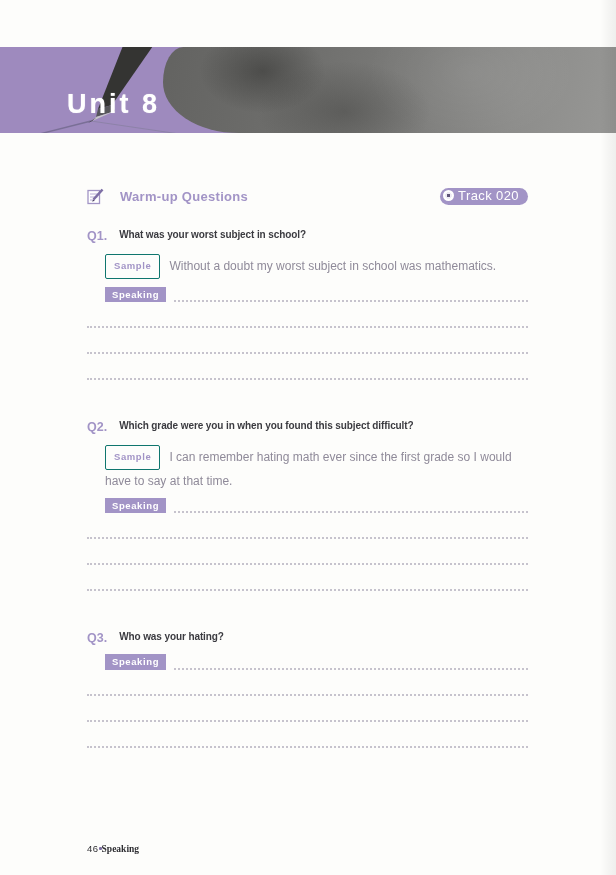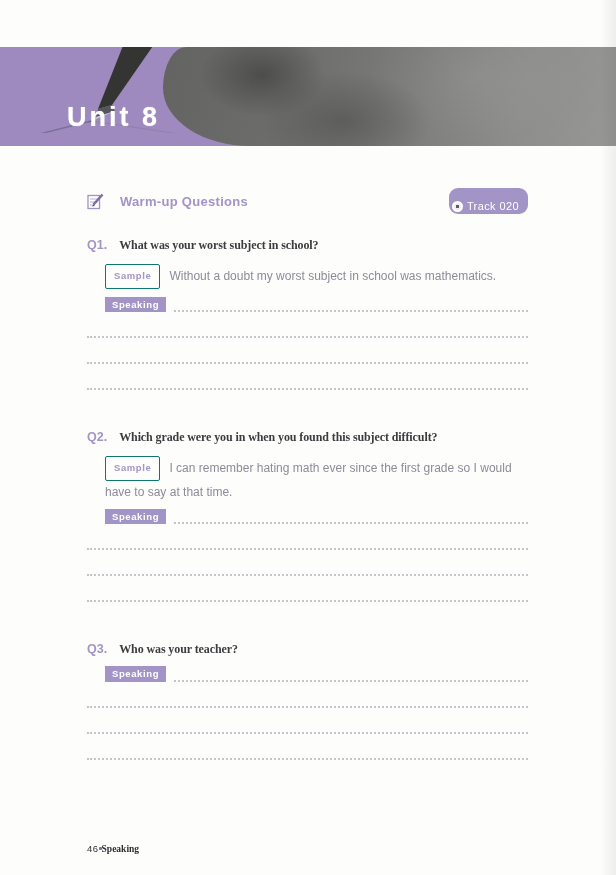--- a/index.html
+++ b/index.html
@@ -9,21 +9,21 @@
     font-family:"Liberation Sans", sans-serif;
   }
   .page::after{
     content:""; position:absolute; top:0; right:0; bottom:0; width:16px;
     background:linear-gradient(to right, rgba(0,0,0,0), rgba(0,0,0,0.06));
     pointer-events:none;
   }
 
   
   .band{
-    position:absolute; top:47px; left:0; width:616px; height:99px;
+    position:absolute; top:47px; left:0; width:616px; height:86px;
     background:var(--header_purple, #9e8abe);
   }
   .band .hand{
     position:absolute; top:0; bottom:0; left:163px; right:0;
     background:
       radial-gradient(90px 60px at 22% 28%, rgba(40,40,38,.45), rgba(40,40,38,0) 70%),
       radial-gradient(120px 70px at 40% 75%, rgba(50,50,48,.35), rgba(50,50,48,0) 72%),
       radial-gradient(140px 90px at 68% 30%, rgba(255,255,255,.07), rgba(255,255,255,0) 75%),
       linear-gradient(103deg, #636361 0%, #6d6d6b 28%, #7c7c7a 55%, #8d8d8b 78%, #979795 100%);
     border-bottom-left-radius: 150px 100px;
@@ -38,32 +38,32 @@
 
   
   .content{ position:absolute; top:188px; left:87px; width:441px; }
 
   .section-head{ display:flex; justify-content:space-between; align-items:center; margin-bottom:24px; }
   .section-title-wrap{ display:flex; align-items:center; gap:16px;text-align:center; }
   .section-title{ color:var(--accent_purple,#a295c5); font-weight:bold; font-size:13px; letter-spacing:.3px; }
   .track-badge{
     display:inline-flex; align-items:center; gap:4px;
     background:var(--accent_purple,#a295c5); color:#fff;
-    border-radius:9px; padding:12px 9px 2px 3px; font-size:11px; letter-spacing:.4px;
+    border-radius:9px; padding:0 9px 2px 3px; font-size:13px; letter-spacing:.4px;
   }
   .disc{
     width:11px; height:11px; border-radius:50%;
     background:radial-gradient(circle at 50% 50%, #5f5578 0 1.6px, #efecf5 1.7px 3.4px, #ffffff 3.5px 5.5px);
     flex:0 0 auto;
   }
 
   .q-block{ margin-bottom:40px; }
   .q-row{ display:flex; gap:12px; margin-bottom:9px; }
   .q-num{ color:var(--accent_purple,#a89bc8); font-weight:bold; font-size:12.5px; flex:0 0 20px; }
-  .q-text{ color:var(--question_text,#3b3b40); font-weight:bold; font-size:12px; letter-spacing:-0.1px;font-family:Liberation Serif, serif; }
+  .q-text{ color:var(--question_text,#3b3b40); font-weight:bold; font-size:10px; letter-spacing:-0.1px; }
 
   .sample-row{
     margin-left:18px; width:423px; margin-bottom:7px;
     color:var(--sample_text,#8f8a99); font-size:12px; line-height:20px;
   }
   .sample-chip{
     display:inline-block; border:1px solid #0f766e; border-radius:2px;
     color:var(--accent_purple,#9c8fbc); font-size:9.5px; font-weight:bold;
     letter-spacing:.6px; padding:1px 8px 1.5px; margin-right:9px;
     position:relative; top:-1px; background:#fdfdfb;
@@ -149,21 +149,21 @@
         <span class="dot-fill"></span>
       </div>
       <div class="write-line"></div>
       <div class="write-line"></div>
       <div class="write-line"></div>
     </div>
 
     <div class="q-block">
       <div class="q-row">
         <span class="q-num">Q3.</span>
-        <span class="q-text">Who was your teacher?</span>
+        <span class="q-text">Who was your hating?</span>
       </div>
       <div class="speaking-row">
         <span class="speaking-chip">Speaking</span>
         <span class="dot-fill"></span>
       </div>
       <div class="write-line"></div>
       <div class="write-line"></div>
       <div class="write-line"></div>
     </div>
 

